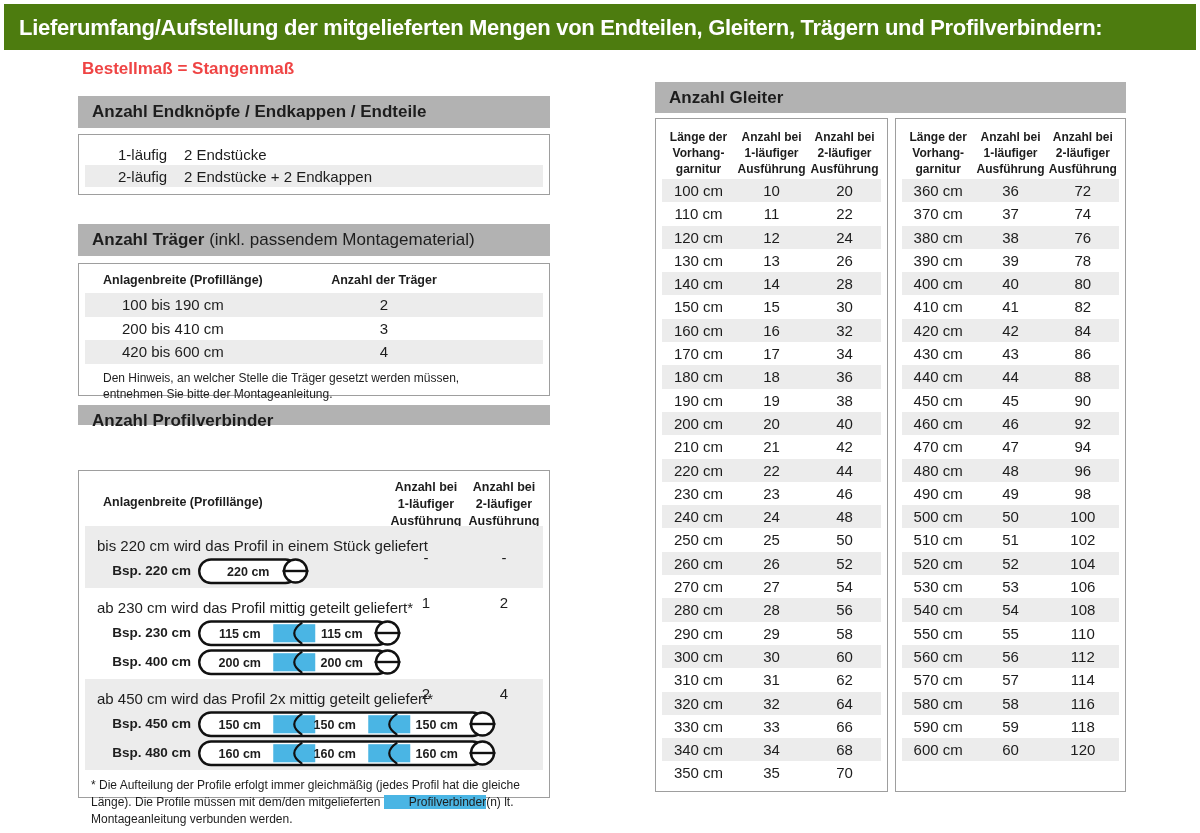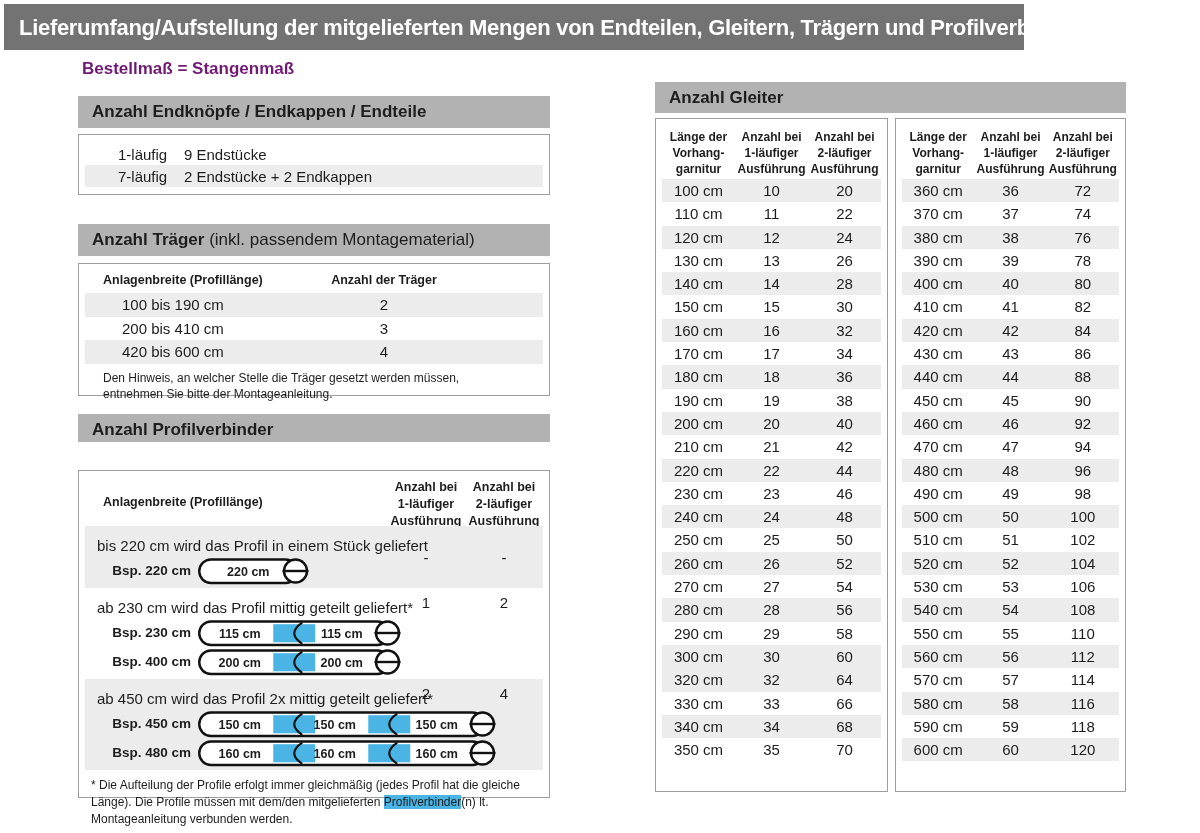--- a/index.html
+++ b/index.html
@@ -1,29 +1,29 @@
 <!DOCTYPE html>
 <html><head>
 <meta charset="utf-8">
 <style>
   html,body{margin:0;padding:0;background:#fff;}
   .page{position:relative;width:1200px;height:833px;background:#fff;overflow:hidden;
         font-family:"Liberation Sans",sans-serif;color:#1d1d1d;}
   
-  .topbar{position:absolute;left:4px;top:4px;width:1020px;height:46px;background:#737373;
+  .topbar{position:absolute;left:4px;top:4px;width:1192px;height:46px;background:#4d7c0f;
           color:#fff;font-size:22px;font-weight:bold;line-height:47px;padding-left:15px;
           box-sizing:border-box;white-space:nowrap;letter-spacing:-0.3px;}
-  .subtitle{position:absolute;left:82px;top:59px;font-size:17px;font-weight:bold;color:#701a75;}
+  .subtitle{position:absolute;left:82px;top:59px;font-size:17px;font-weight:bold;color:#ef4444;}
   
   .secbar{position:absolute;background:#b2b2b2;font-size:17px;line-height:32px;
           padding-left:14px;box-sizing:border-box;white-space:nowrap;}
   .secbar b{font-weight:bold;}
   #sb-end{left:78px;top:96px;width:472px;height:32px;}
   #sb-tr {left:78px;top:224px;width:472px;height:32px;}
-  #sb-pv {left:78px;top:414px;width:472px;height:28px;}
+  #sb-pv {left:78px;top:405px;width:472px;height:20px;}
   #sb-gl {left:655px;top:82px;width:471px;height:31px;font-weight:bold;}
   
   .box{position:absolute;background:#fff;border:1.5px solid #9e9e9e;box-sizing:border-box;}
   #box-end{left:78px;top:134px;width:472px;height:61px;}
   #box-tr {left:78px;top:263px;width:472px;height:133px;}
   #box-pv {left:78px;top:470px;width:472px;height:328px;}
   #box-gl1{left:655px;top:118px;width:233px;height:674px;}
   #box-gl2{left:895px;top:118px;width:231px;height:674px;}
   .stripe{background:#ececec;}
   
@@ -47,21 +47,21 @@
   .pgroup{position:relative;margin:0 6px;padding:9px 0 2px;}
   .ptext{height:22px;line-height:22px;font-size:15px;padding-left:12px;}
   .pcount{position:absolute;width:84px;text-align:center;font-size:15px;top:6px;}
   .pcount.mid{top:50%;transform:translateY(-50%);}
   .pc1{left:299px;} .pc2{left:377px;}
   .pex{position:relative;height:29px;}
   .pexlabel{position:absolute;left:0;top:0;width:106px;text-align:right;
             font-size:13.5px;font-weight:bold;line-height:28px;white-space:nowrap;}
   .pex svg{position:absolute;left:113px;top:1px;}
   .pfoot{margin:7px 12px 0;font-size:12px;line-height:1.4;}
-  .hl{background:#4ab5e4;}
+  .hl{background:#4ab5e4;padding-left:25px;}
   
   .gl-inner{margin:6px;}
   .ghead{display:flex;padding-top:5px;height:49px;}
   .ghead .hc{flex:1;text-align:center;font-size:12px;font-weight:bold;line-height:1.32;}
   .grow{display:flex;height:23.3px;line-height:23.3px;font-size:15px;}
   .grow .gc{flex:1;text-align:center;}
   .footer{position:absolute;left:967px;top:832px;width:200px;text-align:right;font-size:11px;color:#333;}
 </style>
 </head>
 <body>
@@ -73,24 +73,24 @@
   </div>
 
   <div class="subtitle">Bestellmaß = Stangenmaß</div>
 
   <div class="secbar" id="sb-end">
     <b>Anzahl Endknöpfe / Endkappen / Endteile</b>
   </div>
   <div class="box" id="box-end">
       <div class="erow">
         <span class="l">1-läufig</span>
-        <span class="v">9 Endstücke</span>
+        <span class="v">2 Endstücke</span>
       </div>
       <div class="erow stripe">
-        <span class="l">7-läufig</span>
+        <span class="l">2-läufig</span>
         <span class="v">2 Endstücke + 2 Endkappen</span>
       </div>
     </div>
 
   <div class="secbar" id="sb-tr">
     <b>Anzahl Träger</b><span> (inkl. passendem Montagematerial)</span>
   </div>
   <div class="box" id="box-tr">
     <div class="th">
       <span class="c1">Anlagenbreite (Profillänge)</span>
@@ -306,20 +306,25 @@
         <div class="grow">
           <div class="gc">290 cm</div>
           <div class="gc">29</div>
           <div class="gc">58</div>
         </div>
         <div class="grow stripe">
           <div class="gc">300 cm</div>
           <div class="gc">30</div>
           <div class="gc">60</div>
         </div>
+        <div class="grow">
+          <div class="gc">310 cm</div>
+          <div class="gc">31</div>
+          <div class="gc">62</div>
+        </div>
         <div class="grow stripe">
           <div class="gc">320 cm</div>
           <div class="gc">32</div>
           <div class="gc">64</div>
         </div>
         <div class="grow">
           <div class="gc">330 cm</div>
           <div class="gc">33</div>
           <div class="gc">66</div>
         </div>

